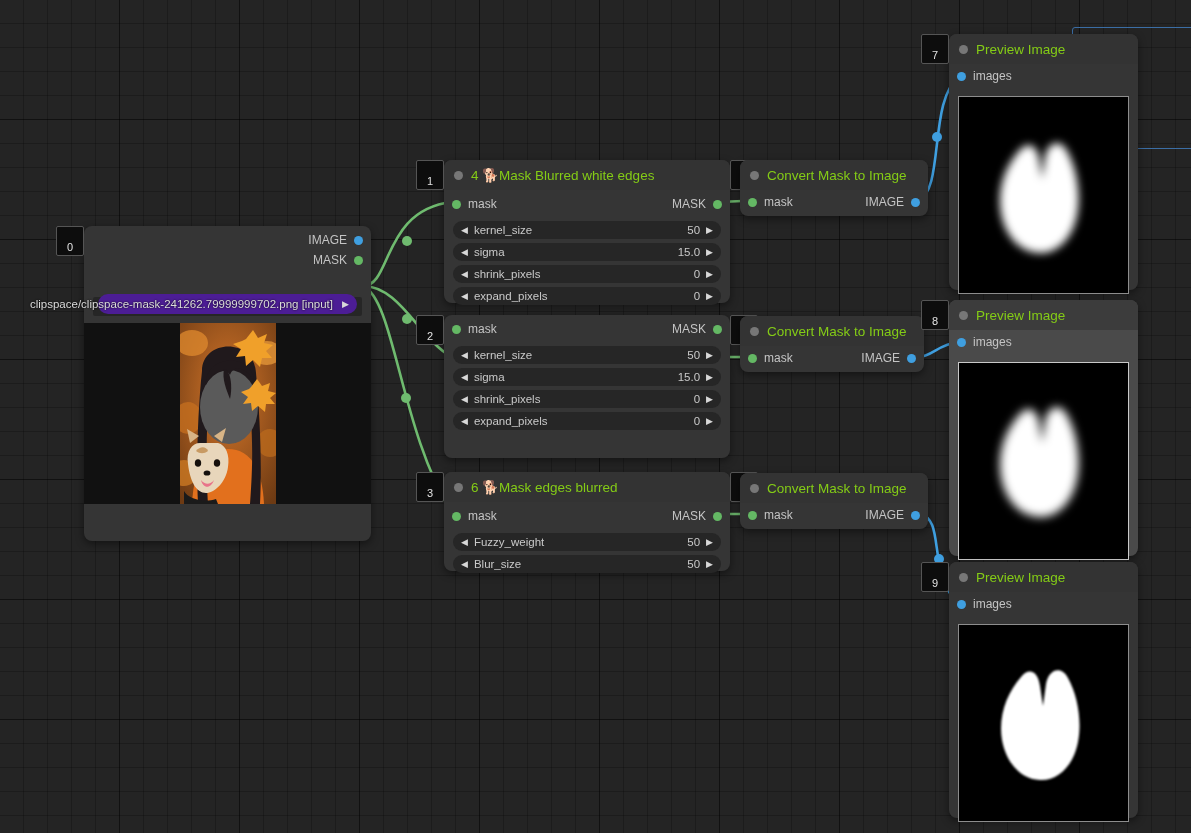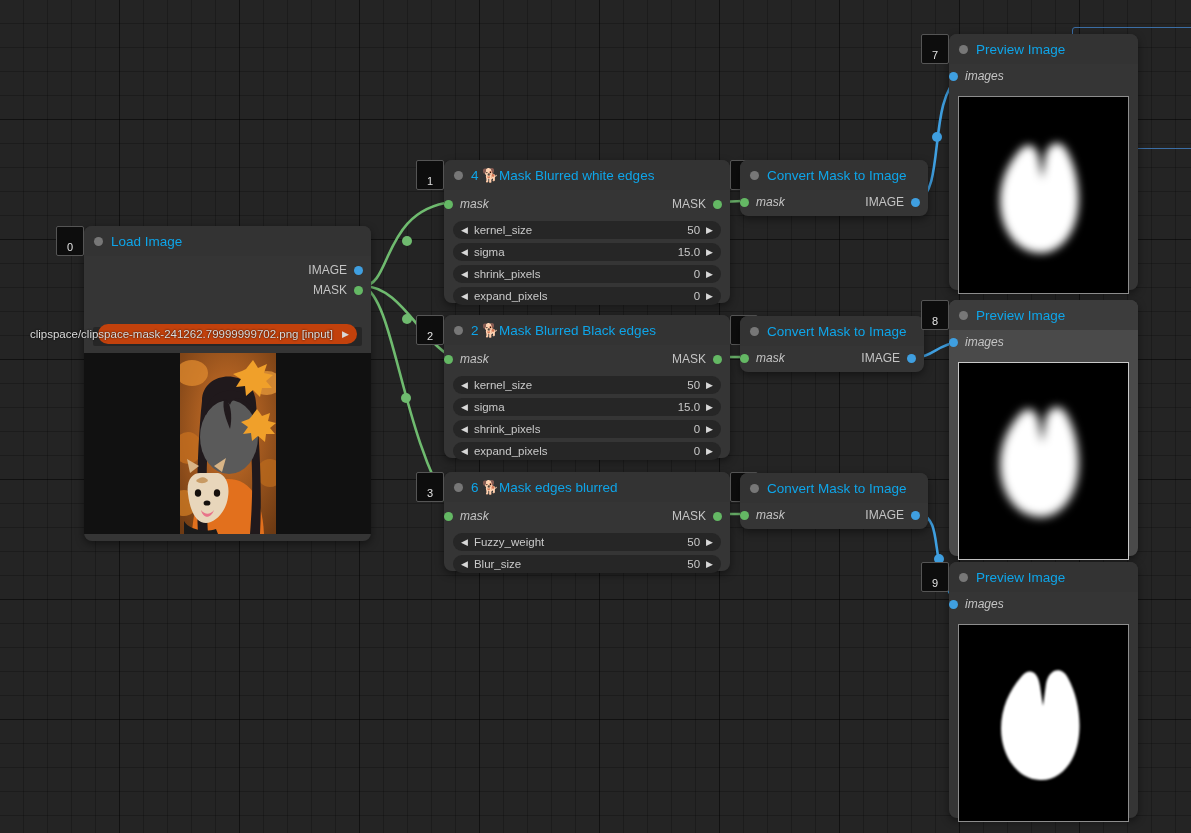--- a/index.html
+++ b/index.html
@@ -24,61 +24,61 @@
 
   
   .node{position:absolute;border-radius:8px;
     background:#353535;
     box-shadow:0 3px 9px rgba(0,0,0,.45);
     color:#b8b8b8;}
   .node.light{background:#4a4a4a;}
   .node .title{
     height:30px;display:flex;align-items:center;gap:8px;
     padding:0 10px;border-radius:8px 8px 0 0;
-    background:#333;font-size:13.5px;color:#0ea5e9;
+    background:#333;font-size:13.5px;color:#84cc16;
     white-space:nowrap;overflow:hidden;
   }
   .node.light .title{background:#3c3c3c;}
   .tdot{width:9px;height:9px;border-radius:50%;background:#777;flex:0 0 auto;}
   .ttext{overflow:hidden;text-overflow:clip;}
 
   .badge{
     position:absolute;top:0;left:-28px;width:28px;height:30px;
     background:#0d0d0d;border:1px solid #555;
     box-sizing:border-box;
     display:flex;align-items:flex-end;justify-content:center;
     font-size:11px;color:#e2e2e2;padding-bottom:2px;
     border-radius:2px;
   }
 
   .body{padding:6px 0 8px;position:relative;}
 
   
   .ports{position:relative;height:20px;margin:1px 0 4px;}
   .port{position:absolute;display:flex;align-items:center;gap:7px;font-size:12px;color:#c4c4c4;}
-  .port.in{left:0;font-style:italic;}
+  .port.in{left:8px;}
   .port.out{right:8px;flex-direction:row-reverse;}
   .pdot{width:9px;height:9px;border-radius:50%;flex:0 0 auto;}
   .pdot.mask{background:#64b864;}
   .pdot.image{background:#3f9fe0;}
 
   
   .widgets{padding:0 9px;display:flex;flex-direction:column;gap:4px;}
   .widget{
     height:18px;border-radius:9px;background:#262626;
     display:flex;align-items:center;padding:0 8px;font-size:11.5px;
     color:#c9c9c9;
   }
   .arrow{color:#d8d8d8;font-size:9px;line-height:1;}
   .wname{margin-left:6px;flex:1 1 auto;overflow:hidden;white-space:nowrap;}
   .wval{margin-right:6px;}
 
   
   .combo{
-    position:absolute;height:20px;border-radius:10px;background:#c2410c;
+    position:absolute;height:20px;border-radius:10px;background:#4c1d95;
     display:flex;align-items:center;justify-content:flex-end;
     padding-right:8px;font-size:11.5px;color:#d0d0d0;
     box-sizing:border-box;
   }
   .combo .ctext{
     position:absolute;right:24px;white-space:nowrap;
     color:#dcdcdc;text-shadow:0 0 2px #000;
   }
   .btn{
     margin:6px 9px 0;height:19px;background:#262626;border-radius:2px;
@@ -120,24 +120,20 @@
 
       <path d="M920,514 C946,520 926,570 959,605" stroke="#3f9fe0"></path>
       <circle cx="939" cy="559" r="5" fill="#3f9fe0"></circle>
     </g>
   </svg>
 
   <div class="selrect" style="left:1072px;top:27px;width:160px;height:120px;"></div>
 
   <div class="node" style="left:84px;top:226px;width:287px;height:315px;">
     <div class="badge">0</div>
-    <div class="title">
-      <span class="tdot"></span>
-      <span class="ttext">Load Image</span>
-    </div>
     <div class="body">
       <div class="ports" style="height:18px;">
         <div class="port out" style="top:0;">
           <span class="pdot image"></span>
           <span>IMAGE</span>
         </div>
       </div>
       <div class="ports" style="height:18px;margin-top:-2px;">
         <div class="port out" style="top:0;">
           <span class="pdot mask"></span>
@@ -249,24 +245,20 @@
           <span class="wval">0</span>
           <span class="arrow">▶</span>
         </div>
       </div>
     </div>
   </div>
 
   <div class="node" style="left:444px;top:315px;width:286px;height:143px;">
     <div class="badge">2</div>
     <div class="badge" style="left:auto;right:-28px;">5</div>
-    <div class="title">
-      <span class="tdot"></span>
-      <span class="ttext">2 🐕Mask Blurred Black edges</span>
-    </div>
     <div class="body">
       <div class="ports">
         <div class="port in">
           <span class="pdot mask"></span>
           <span>mask</span>
         </div>
         <div class="port out">
           <span class="pdot mask"></span>
           <span>MASK</span>
         </div>

